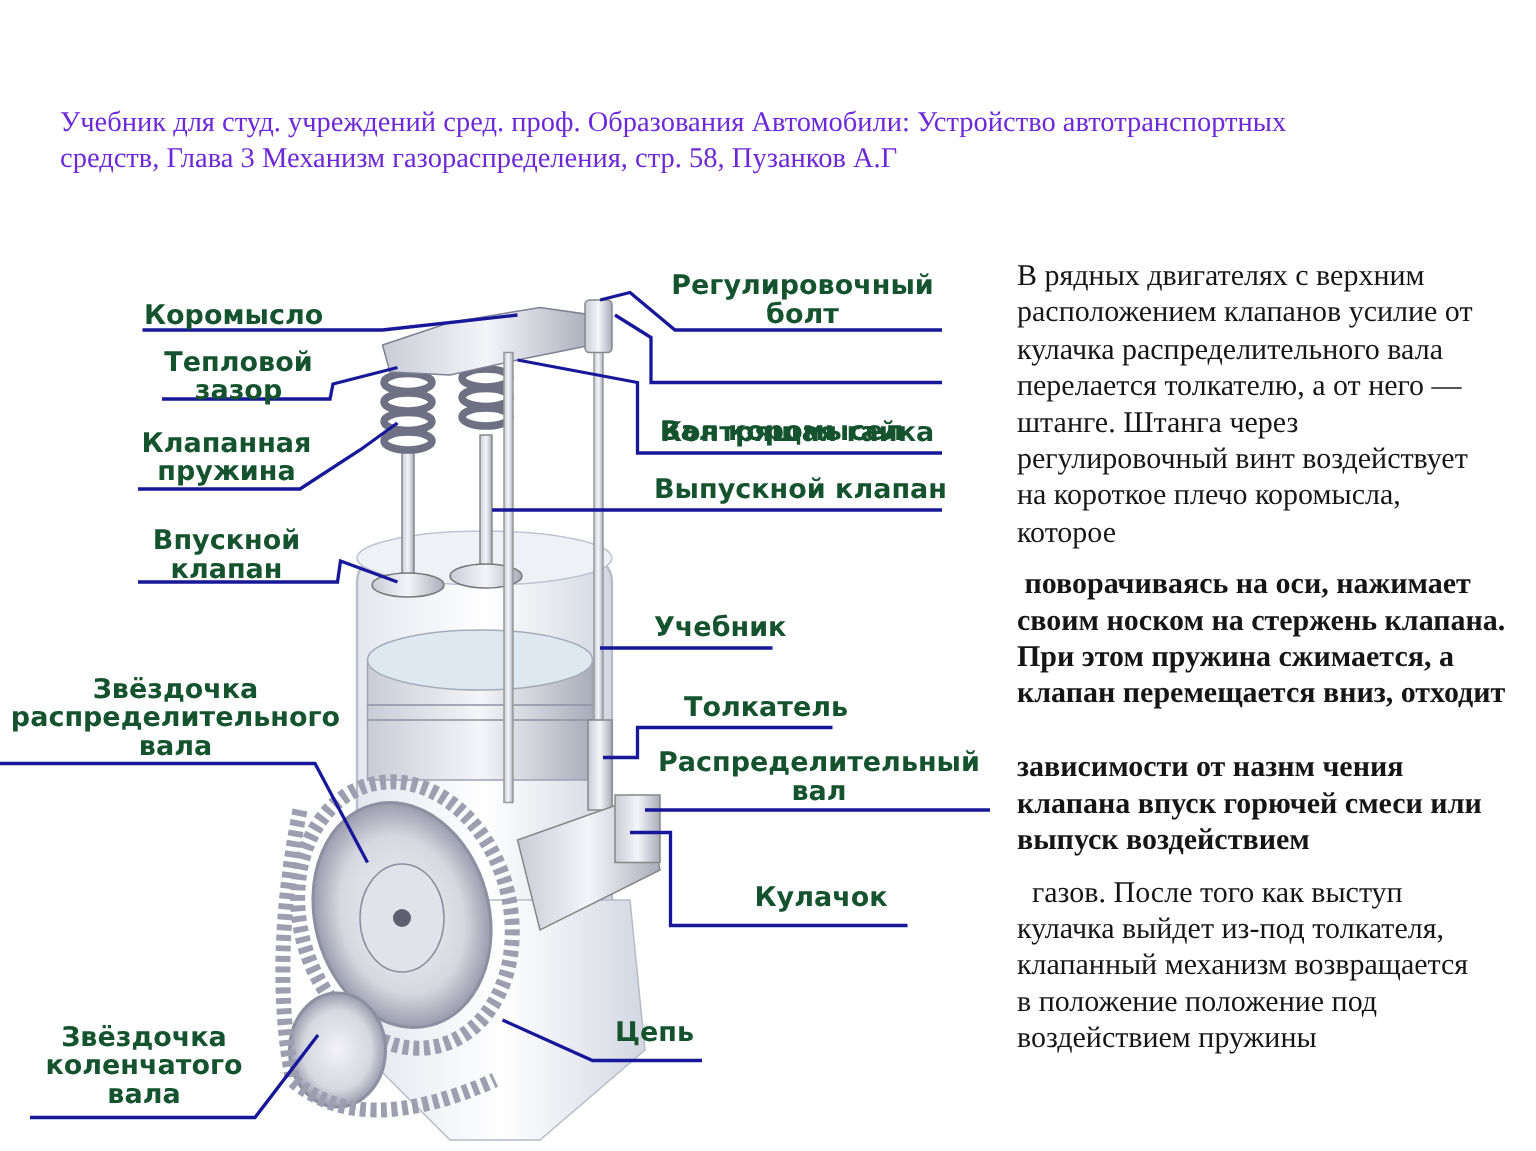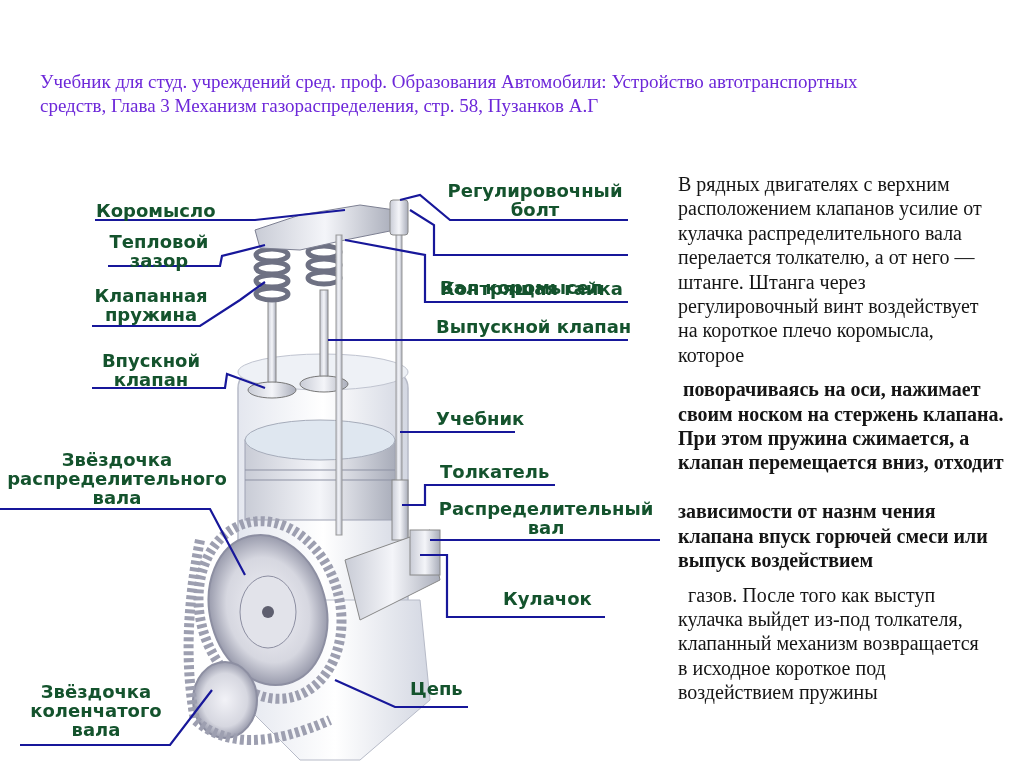--- a/index.html
+++ b/index.html
@@ -143,21 +143,21 @@
   </div>
 
   <div class="label" style="left:440px;top:16px;width:190px;">
     <div>Регулировочный</div>
     <div>болт</div>
   </div>
   <div class="label" style="left:440px;top:70px;margin-top:43px;">Вал коромысел</div>
   <div class="label" style="left:440px;top:114px;">Контрящая гайка</div>
   <div class="label" style="left:436px;top:152px;">Выпускной клапан</div>
   <div class="label" style="left:436px;top:244px;">Учебник</div>
-  <div class="label" style="left:440px;top:297px;">Толкатель</div>
+  <div class="label" style="left:456px;top:297px;">Толкатель</div>
   <div class="label" style="left:436px;top:334px;width:220px;">
     <div>Распределительный</div>
     <div>вал</div>
   </div>
   <div class="label" style="left:503px;top:424px;">Кулачок</div>
   <div class="label" style="left:410px;top:514px;">Цепь</div>
 </div>
 
 <div class="body-text">
   <p>
@@ -177,16 +177,16 @@
     <span>клапан перемещается вниз, отходит</span><br>
     <br>
     <span>зависимости от назнм чения</span><br>
     <span>клапана впуск горючей смеси или</span><br>
     <span>выпуск воздействием</span>
   </p>
   <p class="p3">
     <span style="white-space:pre">  газов. После того как выступ</span><br>
     <span>кулачка выйдет из-под толкателя,</span><br>
     <span>клапанный механизм возвращается</span><br>
-    <span>в исходное короткое под</span><br>
+    <span>в положение положение под</span><br>
     <span>воздействием пружины</span>
   </p>
 </div>
 
 </body></html>

